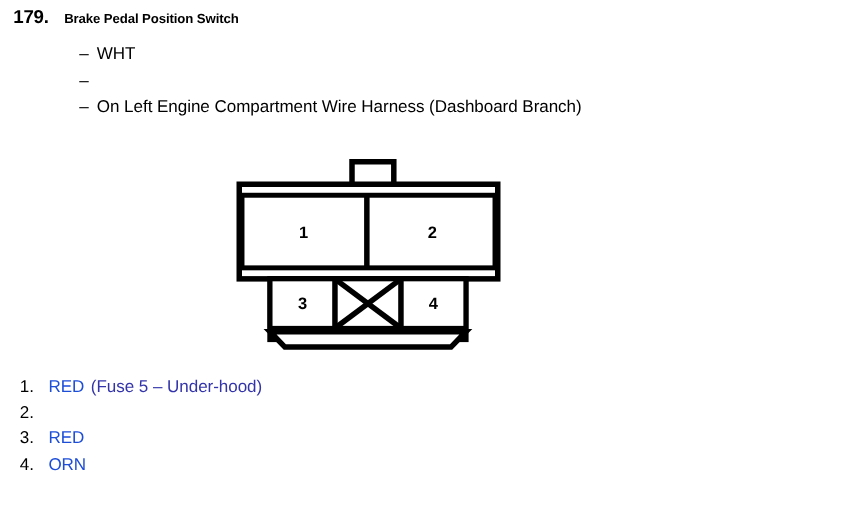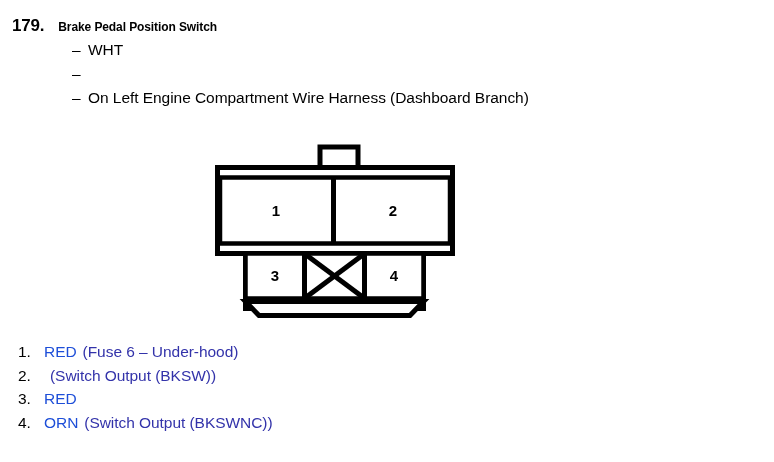--- a/index.html
+++ b/index.html
@@ -21,21 +21,21 @@
   
   #header {
     position: absolute;
     left: 0;
     top: 0;
     width: 774px;
   }
   #title-row {
     position: absolute;
     left: 12px;
-    top: 16px;
+    top: 6px;
     display: flex;
     align-items: baseline;
     white-space: nowrap;
   }
   #title-number {
     font-size: 17px;
     font-weight: bold;
     letter-spacing: -0.2px;
   }
   #title-text {
@@ -164,32 +164,30 @@
     <path fill="#ffffff" stroke="#000000" stroke-width="5" stroke-linejoin="miter" d="M 45.5 168.5 L 223.5 168.5 L 210 182.5 L 59 182.5 Z"></path>
 
   </svg>
 </div>
 
 <div id="pin-list">
 
   <div class="pin-row">
     <span class="pin-idx">1.</span>
     <span class="pin-color">RED</span>
-    <span class="pin-desc">(Fuse 6 – Under-hood)</span>
+    <span class="pin-desc">(Fuse 5 – Under-hood)</span>
   </div>
 
   <div class="pin-row">
     <span class="pin-idx">2.</span>
-    <span class="pin-desc">(Switch Output (BKSW))</span>
   </div>
 
   <div class="pin-row">
     <span class="pin-idx">3.</span>
     <span class="pin-color">RED</span>
   </div>
 
   <div class="pin-row">
     <span class="pin-idx">4.</span>
     <span class="pin-color">ORN</span>
-    <span class="pin-desc">(Switch Output (BKSWNC))</span>
   </div>
 
 </div>
 
 </body></html>

